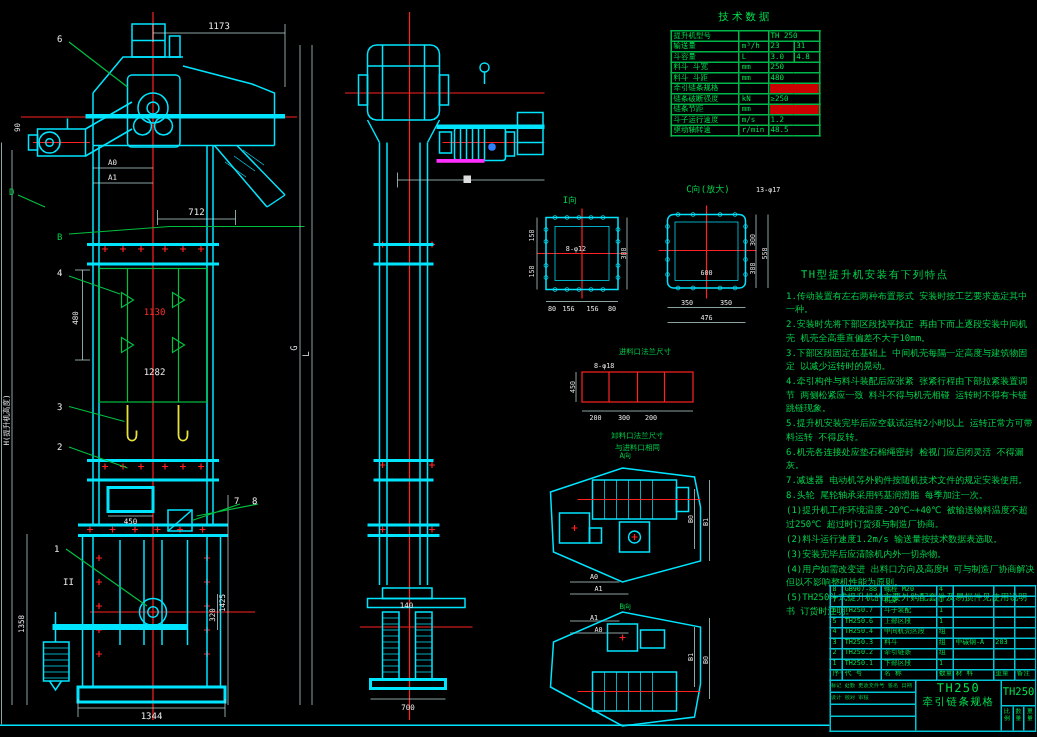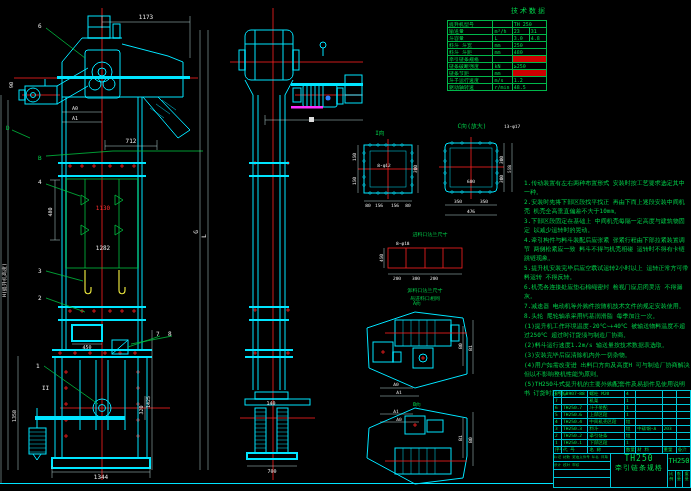--- a/index.html
+++ b/index.html
@@ -19,21 +19,21 @@
   text{font-family:"DejaVu Sans Mono","DejaVu Sans",monospace;}
   .tw{fill:#e8e8e8;font-size:6px;}
   .tw5{fill:#e8e8e8;font-size:5px;}
   .tw45{fill:#e8e8e8;font-size:4.5px;}
   .tg{fill:#00d04a;font-size:6px;}
   .tg5{fill:#00d04a;font-size:5px;}
   .tr{fill:#ff3030;font-size:6px;}
   .mid{text-anchor:middle;}
   
   .tech{position:absolute;left:447px;top:6px;width:100px;color:#00e050;font-size:5px;}
-  .tech .ttl{text-align:right;font-size:7px;letter-spacing:2px;margin-bottom:4px;color:#00e050;}
+  .tech .ttl{text-align:center;font-size:7px;letter-spacing:2px;margin-bottom:4px;color:#00e050;}
   .tech table{border-collapse:collapse;width:100%;}
   .tech td{border:1px solid #00b84a;padding:0 1px;height:6px;line-height:6px;white-space:nowrap;overflow:hidden;}
   .tech .redcell{background:#cc0000;}
   
   .notes{position:absolute;left:524px;top:178px;width:166px;color:#00d04a;font-size:6px;line-height:1.5;}
   .notes .ntitle{font-size:7px;margin:0 0 4px 10px;letter-spacing:1px;}
   .notes .nline{margin-bottom:1px;}
   
   .bom{position:absolute;left:553px;top:390px;width:138px;color:#00e050;font-size:4.5px;}
   .bom table{border-collapse:collapse;width:100%;table-layout:fixed;}
@@ -420,20 +420,21 @@
       <tr>
             <td>驱动轴转速</td>
             <td>r/min</td>
             <td colspan="2">48.5</td>
           </tr>
     </tbody>
       </table>
   </div>
 
   <div class="notes">
+    <div class="ntitle">TH型提升机安装有下列特点</div>
     <div class="nline">1.传动装置有左右两种布置形式 安装时按工艺要求选定其中一种。</div>
     <div class="nline">2.安装时先将下部区段找平找正 再由下而上逐段安装中间机壳 机壳全高垂直偏差不大于10mm。</div>
     <div class="nline">3.下部区段固定在基础上 中间机壳每隔一定高度与建筑物固定 以减少运转时的晃动。</div>
     <div class="nline">4.牵引构件与料斗装配后应张紧 张紧行程由下部拉紧装置调节 两侧松紧应一致 料斗不得与机壳相碰 运转时不得有卡链 跳链现象。</div>
     <div class="nline">5.提升机安装完毕后应空载试运转2小时以上 运转正常方可带料运转 不得反转。</div>
     <div class="nline">6.机壳各连接处应垫石棉绳密封 检视门应启闭灵活 不得漏灰。</div>
     <div class="nline">7.减速器 电动机等外购件按随机技术文件的规定安装使用。</div>
     <div class="nline">8.头轮 尾轮轴承采用钙基润滑脂 每季加注一次。</div>
     <div class="nline">(1)提升机工作环境温度-20℃~+40℃ 被输送物料温度不超过250℃ 超过时订货须与制造厂协商。</div>
     <div class="nline">(2)料斗运行速度1.2m/s 输送量按技术数据表选取。</div>

